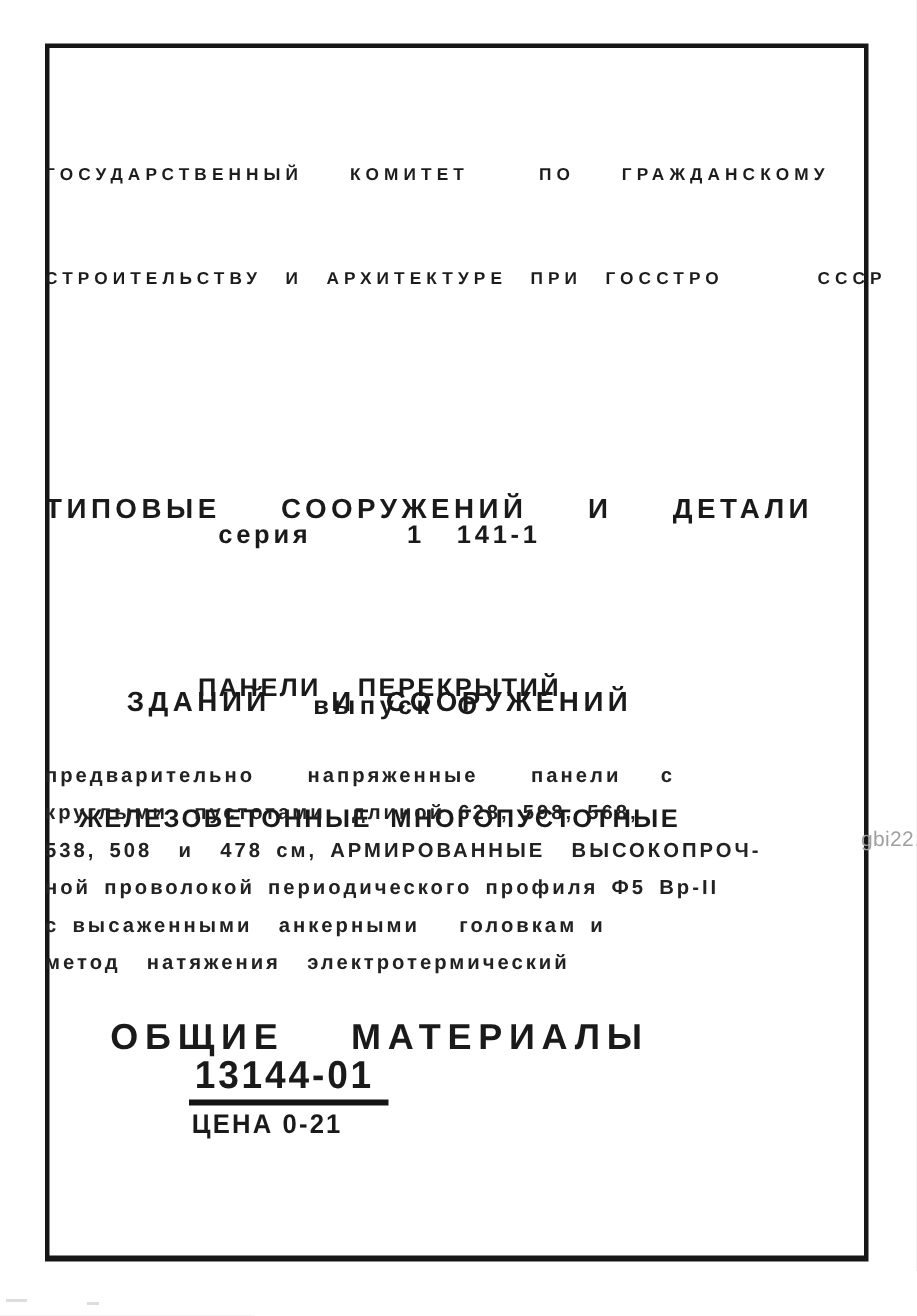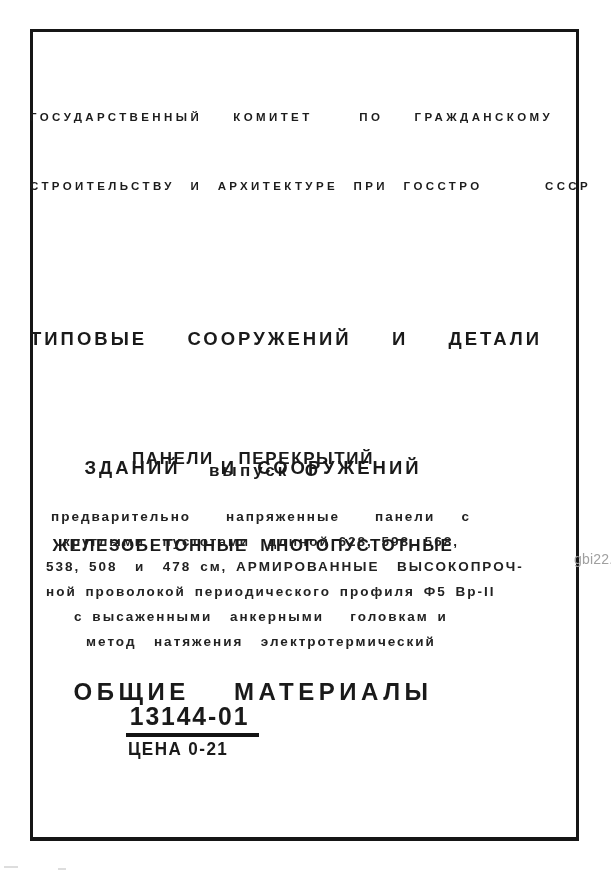--- a/index.html
+++ b/index.html
@@ -57,21 +57,21 @@
     white-space: pre;
     padding-left: 12px;
   }
   .description {
     top: 504px;
     font-size: 13.5px; font-weight: bold;
     letter-spacing: 2px; word-spacing: 3px;
     line-height: 25px;
     color: #222;
   }
-  .desc-line { white-space: pre; text-align: center; margin-left: 16px; }
+  .desc-line { white-space: pre; text-align: left; }
 
   .materials-label {
     top: 678px;
     font-size: 24px; font-weight: 600;
     letter-spacing: 4.5px; word-spacing: 11px;
     white-space: pre;
   }
   .stamp {
     position: absolute;
     left: 126px; top: 701px;
@@ -119,20 +119,21 @@
   <div class="abs org-header">
     <div>ГОСУДАРСТВЕННЫЙ  КОМИТЕТ   ПО  ГРАЖДАНСКОМУ</div>
     <div>СТРОИТЕЛЬСТВУ И АРХИТЕКТУРЕ ПРИ ГОССТРО    СССР</div>
   </div>
 
   <div class="abs series-title">
     <div>ТИПОВЫЕ  СООРУЖЕНИЙ  И  ДЕТАЛИ</div>
     <div>ЗДАНИЙ  И СООРУЖЕНИЙ</div>
   </div>
 
+  <div class="abs series-number">серия   1 141-1</div>
 
   <div class="abs main-title">
     <div>ПАНЕЛИ  ПЕРЕКРЫТИЙ</div>
     <div>ЖЕЛЕЗОБЕТОННЫЕ МНОГОПУСТОТНЫЕ</div>
   </div>
 
   <div class="abs issue-line">выпуск О</div>
 
   <div class="abs description">
     <div class="desc-line">предварительно    напряженные    панели   с</div>

